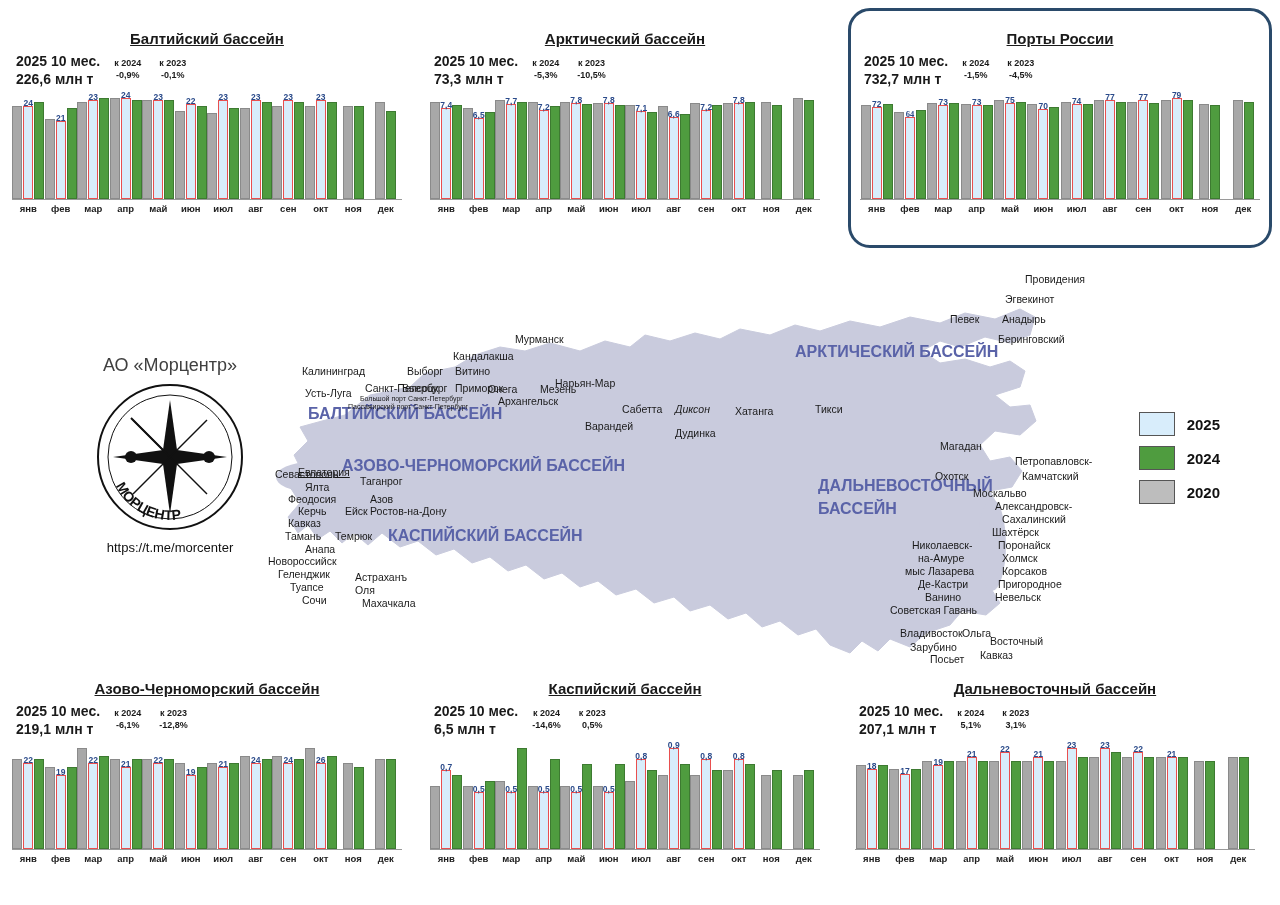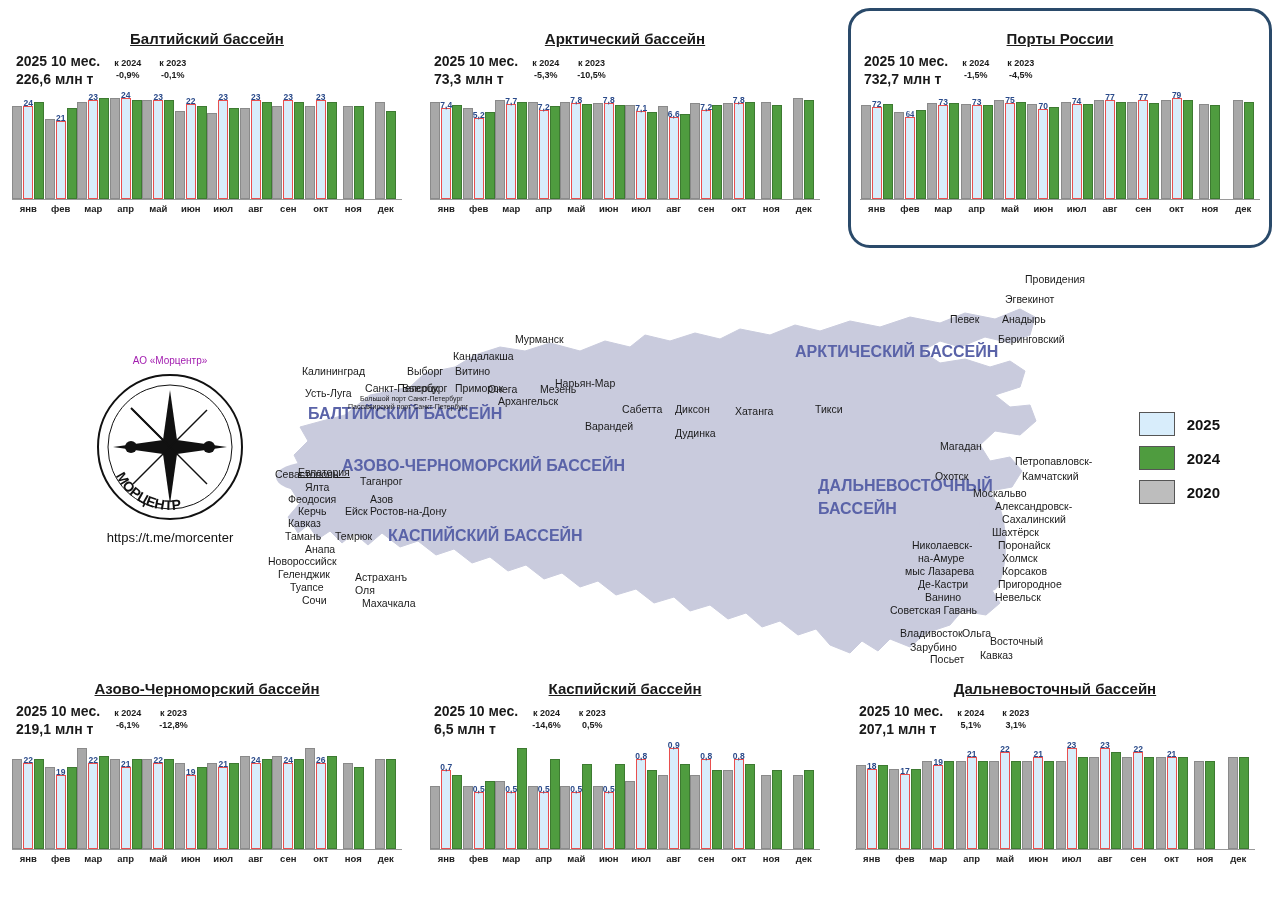--- a/index.html
+++ b/index.html
@@ -47,21 +47,21 @@
     border-radius:22px;
     box-sizing:border-box;
   }
   
   #map-wrap{position:absolute;left:250px;top:255px;width:790px;height:420px;}
   #map-wrap svg{width:100%;height:100%;}
   .map-label{position:absolute;font-size:10.5px;color:#1a1a1a;white-space:nowrap;}
   .basin-label{position:absolute;font-size:16px;font-weight:bold;color:#5a63a8;white-space:nowrap;}
   
   #logo-block{position:absolute;left:75px;top:355px;width:190px;text-align:center;}
-  #logo-title{font-size:10px;color:#a21caf;margin-bottom:6px;}
+  #logo-title{font-size:18px;color:#404040;margin-bottom:6px;}
   #logo-link{font-size:13px;color:#111;margin-top:8px;}
   .compass{width:150px;height:150px;margin:0 auto;position:relative;}
   
   #legend{position:absolute;right:60px;top:412px;}
   .legend-row{display:flex;align-items:center;gap:12px;margin-bottom:10px;}
   .legend-swatch{width:34px;height:22px;border:1px solid #555;}
   .sw2025{background:#d8edfb;}
   .sw2024{background:#4f9c3f;}
   .sw2023{background:#bdbdbd;}
   .legend-label{font-size:15px;font-weight:bold;color:#111;}
@@ -198,21 +198,21 @@
         <div class="month">
           <div class="bar b2023" style="height: 90.8882%;"></div>
           <div class="bar b2025" style="height: 85.1358%;"></div>
           <div class="bar b2024" style="height: 87.4367%;"></div>
           <div class="vlabel" style="bottom: 85.1358%; top: auto;">7,4</div>
         </div>
         <div class="month">
           <div class="bar b2023" style="height: 85.1358%;"></div>
           <div class="bar b2025" style="height: 74.7814%;"></div>
           <div class="bar b2024" style="height: 80.5338%;"></div>
-          <div class="vlabel" style="bottom: 74.7814%; top: auto;">5,2</div>
+          <div class="vlabel" style="bottom: 74.7814%; top: auto;">6,5</div>
         </div>
         <div class="month">
           <div class="bar b2023" style="height: 92.0387%;"></div>
           <div class="bar b2025" style="height: 88.5872%;"></div>
           <div class="bar b2024" style="height: 90.8882%;"></div>
           <div class="vlabel" style="bottom: 88.5872%; top: auto;">7,7</div>
         </div>
         <div class="month">
           <div class="bar b2023" style="height: 90.8882%;"></div>
           <div class="bar b2025" style="height: 82.8348%;"></div>
@@ -434,21 +434,21 @@
       <div class="map-label" style="left: 205px; top: 127px;">Приморск</div>
       <div class="map-label" style="left: 305px; top: 122px;">Нарьян-Мар</div>
       <div class="map-label" style="left: 115px; top: 127px;">Санкт-Петербург</div>
       <div class="map-label" style="left: 238px; top: 128px;">Онега</div>
       <div class="map-label" style="left: 290px; top: 128px;">Мезень</div>
       <div class="map-label" style="left: 55px; top: 132px;">Усть-Луга</div>
       <div class="map-label" style="left: 110px; top: 140px; font-size: 7px;">Большой порт Санкт-Петербург</div>
       <div class="map-label" style="left: 248px; top: 140px;">Архангельск</div>
       <div class="map-label" style="left: 98px; top: 148px; font-size: 7px;">Пассажирский порт Санкт-Петербург</div>
       <div class="map-label" style="left: 372px; top: 148px;">Сабетта</div>
-      <div class="map-label" style="left: 425px; top: 148px;">Диксон</div>
+      <div class="map-label" style="left: 425px; top: 148px; font-style: italic;">Диксон</div>
       <div class="map-label" style="left: 485px; top: 150px;">Хатанга</div>
       <div class="map-label" style="left: 565px; top: 148px;">Тикси</div>
       <div class="map-label" style="left: 335px; top: 165px;">Варандей</div>
       <div class="map-label" style="left: 425px; top: 172px;">Дудинка</div>
       <div class="map-label" style="left: 690px; top: 185px;">Магадан</div>
       <div class="map-label" style="left: 765px; top: 200px;">Петропавловск-</div>
       <div class="map-label" style="left: 685px; top: 215px;">Охотск</div>
       <div class="map-label" style="left: 772px; top: 215px;">Камчатский</div>
       <div class="map-label" style="left: 48px; top: 211px; text-decoration: underline;">Евпатория</div>
       <div class="map-label" style="left: 25px; top: 213px;">Севастополь</div>

